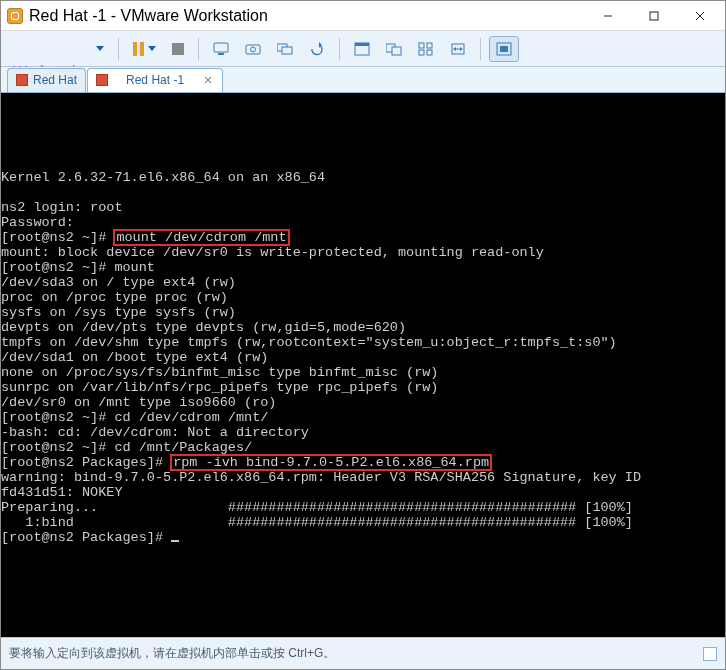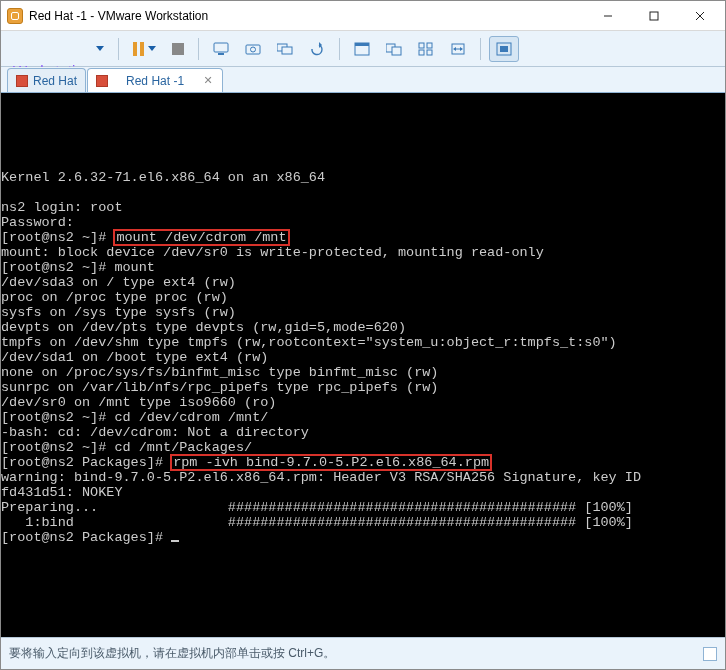--- a/index.html
+++ b/index.html
@@ -1,30 +1,30 @@
 <!DOCTYPE html>
 <html><head>
 <meta charset="utf-8">
 <style>
   * { box-sizing: border-box; margin: 0; padding: 0; }
   body { font-family: "Segoe UI", Tahoma, sans-serif; font-size: 12px; background: #fff; width: 726px; height: 670px; overflow: hidden; display: flex; flex-direction: column; border: 1px solid #8a8a8a;}
   .titlebar { height: 30px; display: flex; align-items: center; padding: 0 2px 0 6px; background: #fff; border-bottom: 1px solid #d9d9d9; }
   .titlebar .app-icon { width:16px; height:16px; background:#e9a13b; border:1px solid #c07c1a; border-radius:3px; margin-right:6px; position:relative;}
   .titlebar .app-icon::after{content:"";position:absolute;inset:3px;border:1px solid #fff;border-radius:2px;}
-  .titlebar .title { flex:1; font-size:12px; color:#000; }
+  .titlebar .title { flex:1; font-size:16px; color:#000; }
   .win-btns { display:flex; }
   .win-btn { width:46px; height:30px; display:flex; align-items:center; justify-content:center; color:#222; }
   .toolbar { height:36px; background:#eaf3fb; border-bottom:1px solid #b6c8d8; display:flex; align-items:center; padding:0 6px; gap:4px;}
   .tb-btn { height:26px; padding:0 6px; display:flex; align-items:center; gap:4px; color:#1a5fa8; border-radius:3px;}
   .tb-label{font-size:15px;color:#8b5cf6;margin-top:44px;}
   .tb-sep{width:1px;height:22px;background:#b6c8d8;margin:0 4px;}
   .pause-icon{display:flex;gap:3px;}
   .pause-icon span{width:4px;height:14px;background:#e59b2e;}
   .stop-icon{width:12px;height:12px;background:#888;}
-  .tabs { height:26px; background:#eaf3fb; display:flex; align-items:flex-end; padding-left:6px; border-bottom:1px solid #8fb3d4; gap:1px;}
+  .tabs { height:26px; background:#eaf3fb; display:flex; align-items:center; padding-left:6px; border-bottom:1px solid #8fb3d4; gap:1px;}
   .tab { height:24px; display:flex; align-items:center; padding:0 8px; gap:5px; background:#e4eef7; border:1px solid #8fb3d4; border-bottom:none; border-radius:4px 4px 0 0; font-size:12px; color:#2a65a0; cursor:pointer;}
   .tab.active{background:#fff;gap:18px;}
   .tab-icon{width:12px;height:12px;background:#d84f3b;border:1px solid #b03a28;display:inline-block;}
   .tab-close{width:12px;height:12px;color:#888;display:flex;align-items:center;justify-content:center;font-size:11px;}
   .terminal { flex:1; background:#000; color:#ccc; font-family:"Courier New",monospace; font-size:13.5px; line-height:15px; padding:2px 0; white-space:pre; overflow:hidden;}
   .hl { outline:2px solid #d8322a; outline-offset:-1px; padding:0 2px;}
   .cursor{display:inline-block;width:8px;height:2px;background:#ccc;vertical-align:-1px;}
   .statusbar{height:32px;background:#eaf3fb;border-top:1px solid #b6c8d8;display:flex;align-items:center;padding:0 8px;font-size:12px;color:#4a5b6a;justify-content:space-between;}
   .status-icon{width:14px;height:14px;background:#fff;border:1px solid #8fb3d4;display:inline-block;}
   svg{display:block;}

